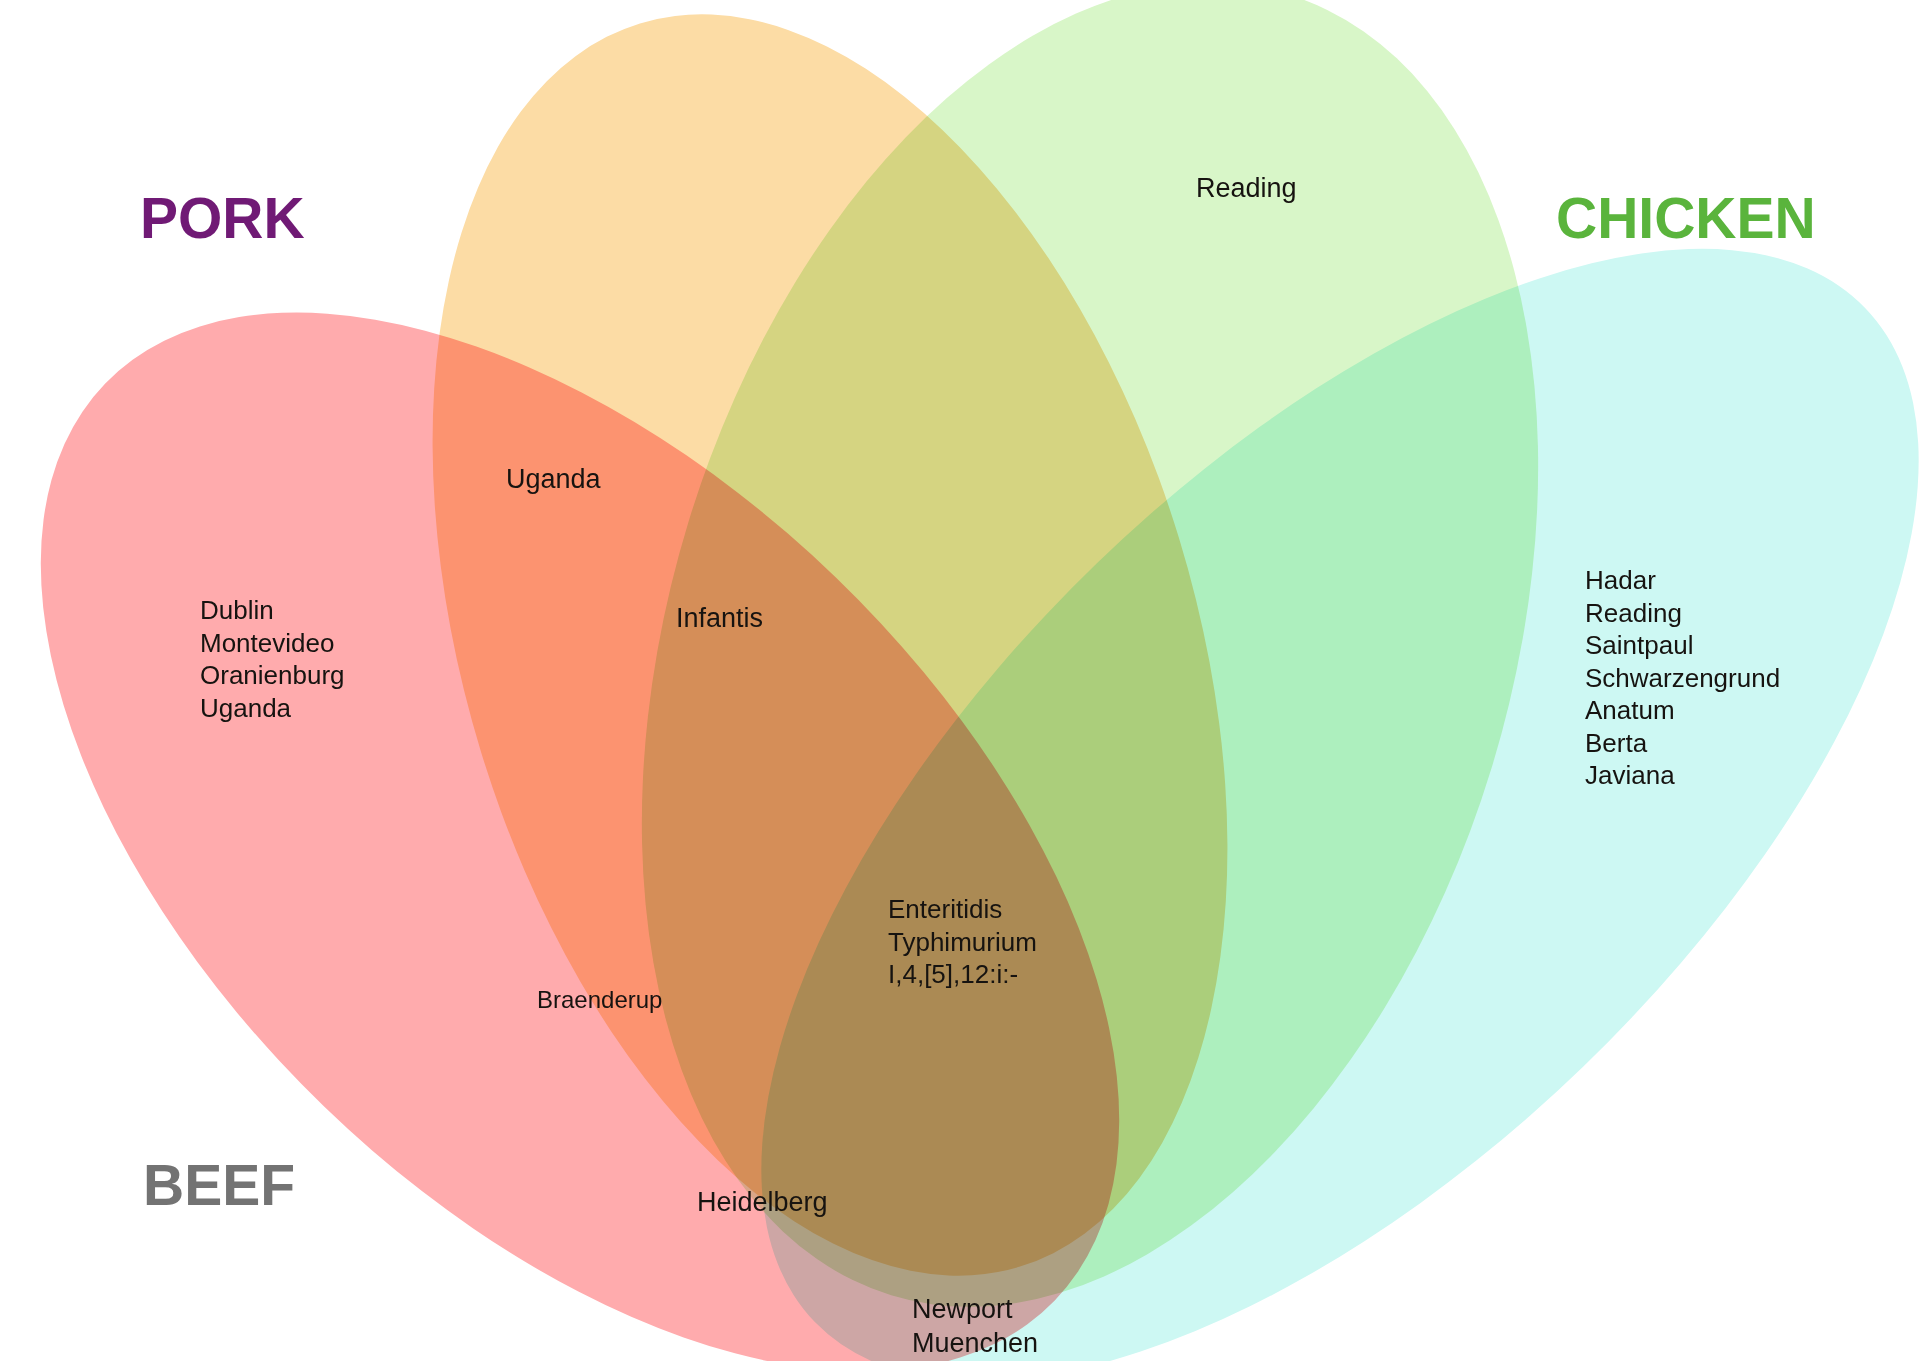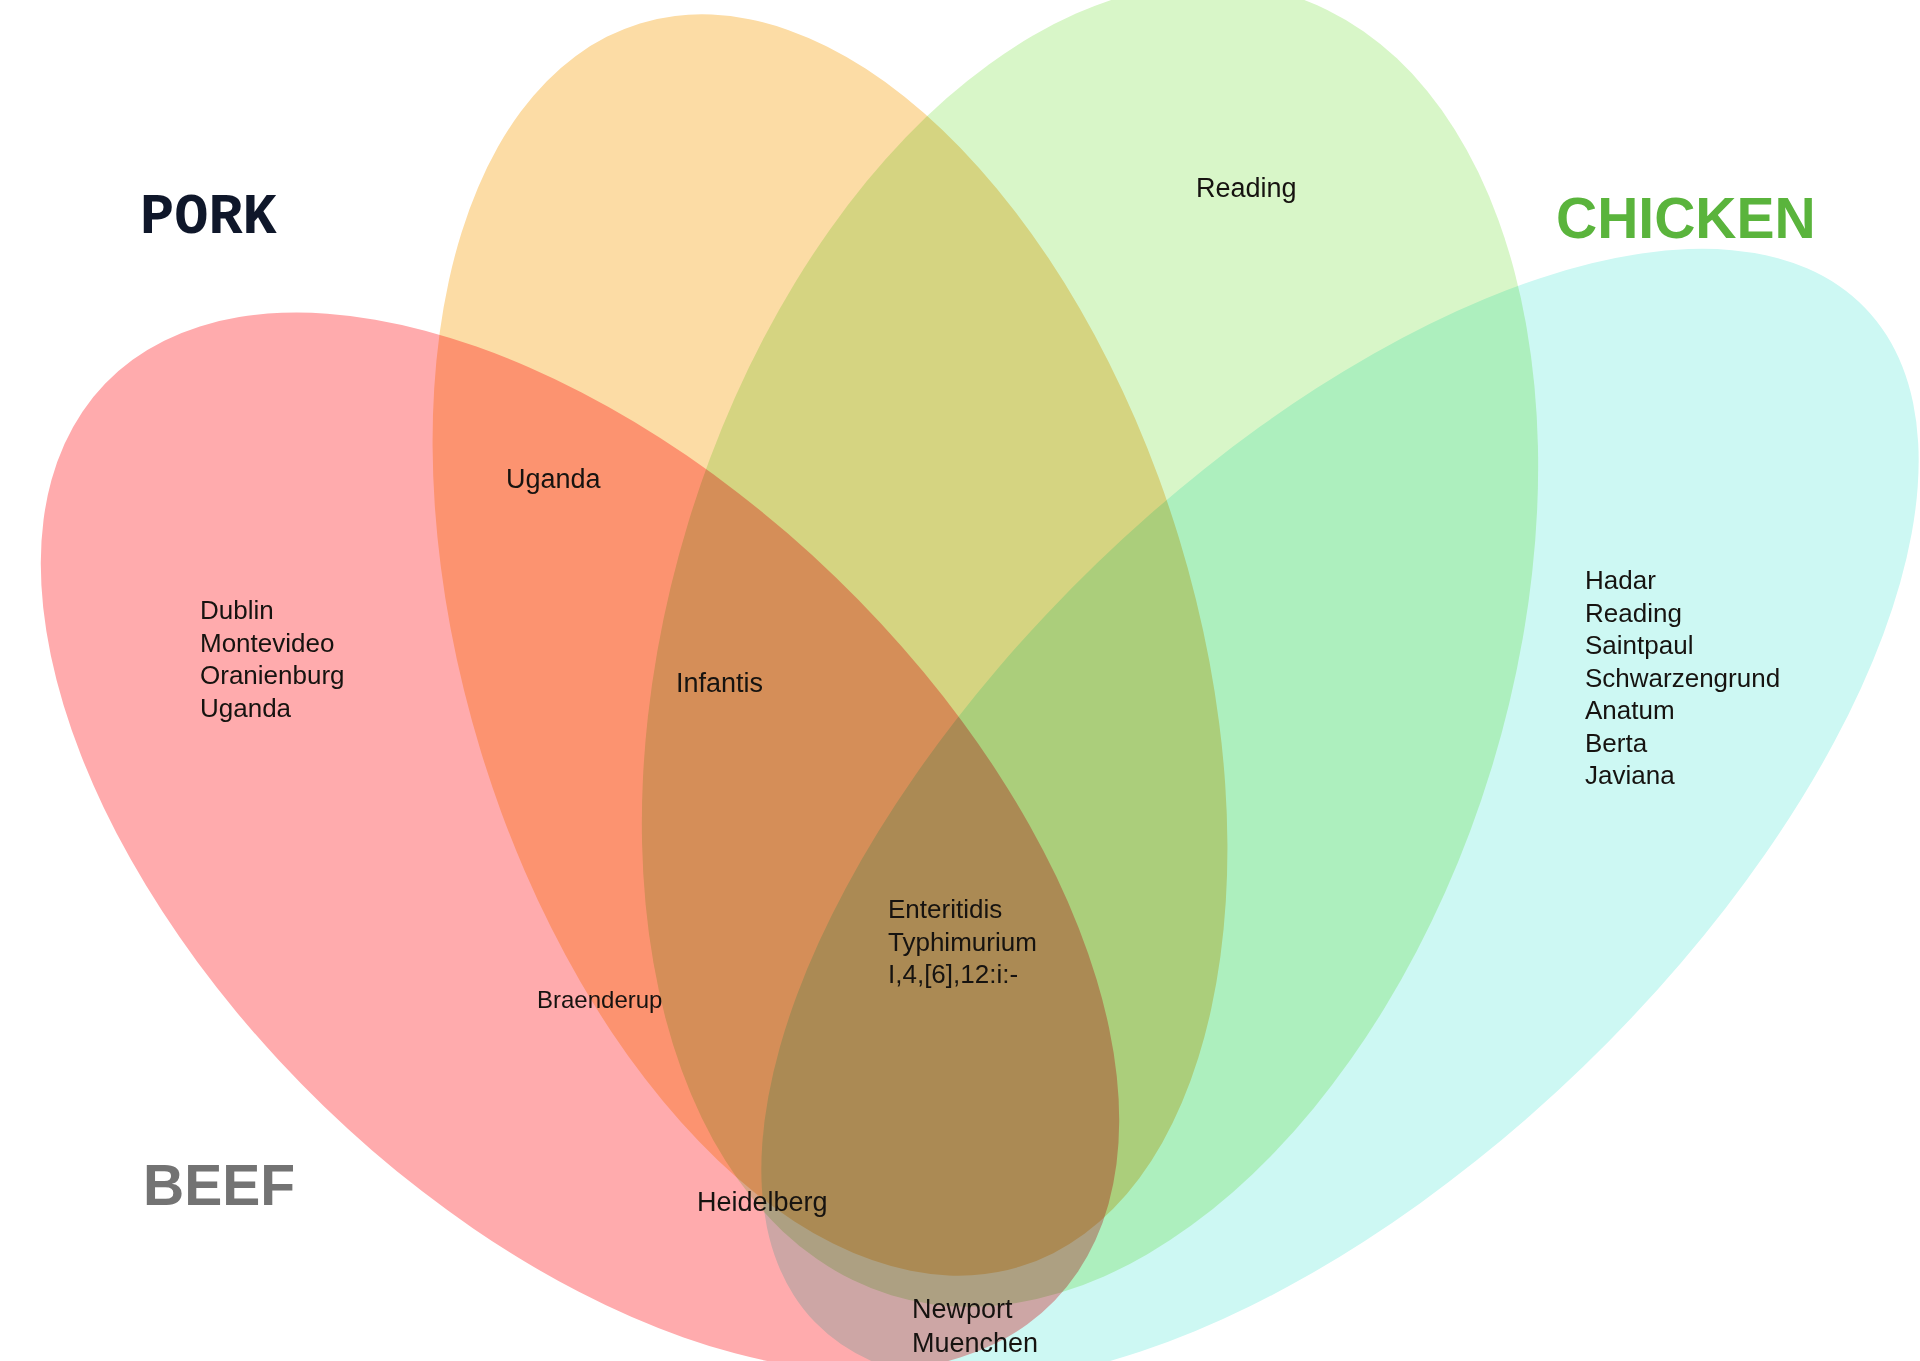--- a/index.html
+++ b/index.html
@@ -36,49 +36,49 @@
 
 <div id="canvas">
 
   <svg id="venn-svg" width="1920" height="1361" viewBox="0 0 1920 1361">
     <ellipse cx="580" cy="842" rx="660" ry="368" transform="rotate(44 580 842)" fill="#FFABAD"></ellipse>
     <ellipse cx="830" cy="645" rx="650" ry="365" transform="rotate(73 830 645)" fill="#FCDCA5"></ellipse>
     <ellipse cx="1090" cy="645" rx="680" ry="420" transform="rotate(-73 1090 645)" fill="#D8F6C8"></ellipse>
     <ellipse cx="1340" cy="815" rx="730" ry="350" transform="rotate(-44 1340 815)" fill="#CDF8F3"></ellipse>
   </svg>
 
-  <div class="set-title" style="left:140px;top:190px;color:#0f172a;font-family:Liberation Mono, monospace;">PORK</div>
+  <div class="set-title" style="left:140px;top:190px;color:#701a75;">PORK</div>
 
   <div class="set-title" style="left:1556px;top:190px;color:#5AB43C;">CHICKEN</div>
 
   <div class="set-title" style="left:143px;top:1157px;color:#737373;">BEEF</div>
 
 
   <div class="region-label" style="left:1196px;top:172px;">Reading</div>
 
   <div class="region-label" style="left:506px;top:463px;">Uganda</div>
 
-  <div class="region-label" style="left:676px;top:667px;text-align:center;">Infantis</div>
+  <div class="region-label" style="left:676px;top:602px;text-align:center;">Infantis</div>
 
   <div class="region-label list" style="left:200px;top:594px;font-size:26px;">Dublin
 Montevideo
 Oranienburg
 Uganda</div>
 
   <div class="region-label list" style="left:1585px;top:564px;font-size:26px;">Hadar
 Reading
 Saintpaul
 Schwarzengrund
 Anatum
 Berta
 Javiana</div>
 
   <div class="region-label list" style="left:888px;top:893px;font-size:26px;">Enteritidis
 Typhimurium
-I,4,[6],12:i:-</div>
+I,4,[5],12:i:-</div>
 
   <div class="region-label small" style="left:537px;top:984px;">Braenderup</div>
 
   <div class="region-label" style="left:697px;top:1186px;">Heidelberg</div>
 
   <div class="region-label bottom-list" style="left:912px;top:1292px;">Newport
 Muenchen</div>
 
 </div>
 

